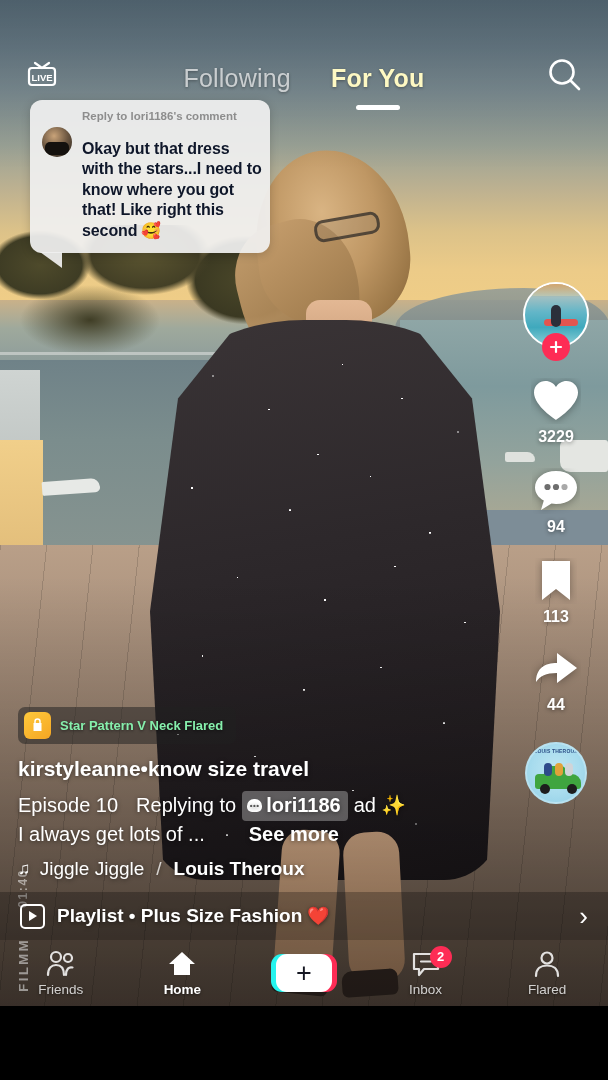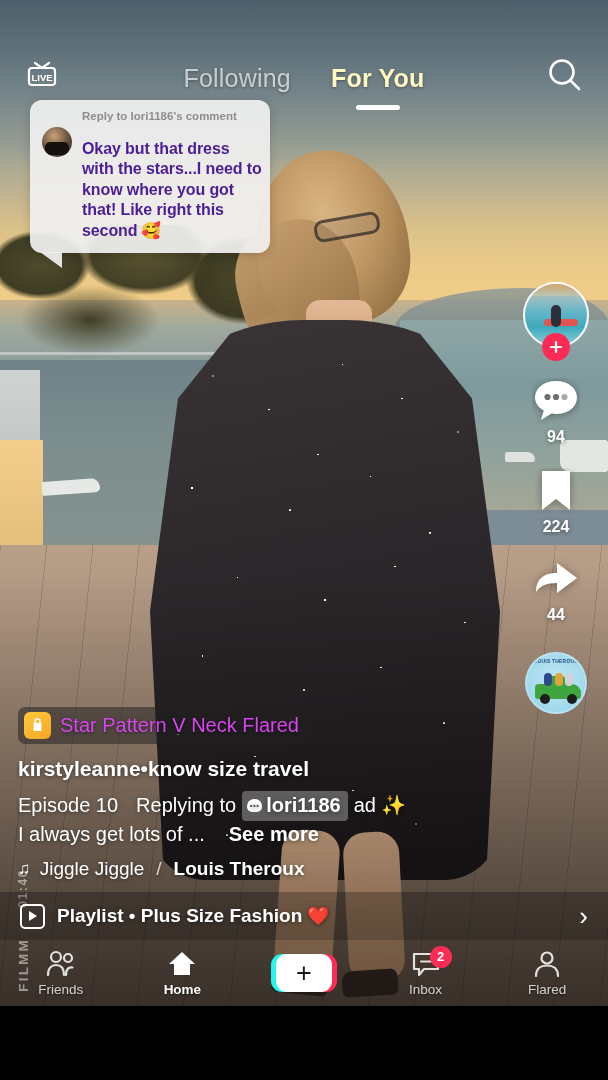--- a/index.html
+++ b/index.html
@@ -207,21 +207,21 @@
   .cb-avatar {
     width:30px; height:30px; border-radius:50%; flex:0 0 30px; margin-top:2px;
     background:radial-gradient(circle at 40% 30%, #c9a379 0%, #6a5540 50%, #23201c 100%);
     overflow:hidden; position:relative;
   }
   .cb-avatar::after {
     content:""; position:absolute; left:3px; bottom:2px; width:24px; height:13px;
     background:#14110e; border-radius:5px;
   }
   .cb-text {
-    font-size:16px; line-height:1.28; color:#4c1d95; font-weight:700;
+    font-size:16px; line-height:1.28; color:#0f172a; font-weight:700;
     letter-spacing:-.1px; margin-top:-18px; margin-left:40px;
   }
 
   
   .rail { position:absolute; right:16px; top:282px; width:72px; z-index:40;
     display:flex; flex-direction:column; align-items:center; }
   .rail-avatar-wrap { position:relative; width:66px; height:66px; margin-bottom:30px; }
   .rail-avatar {
     width:66px; height:66px; border-radius:50%; border:2px solid #fff; overflow:hidden;
     background:linear-gradient(to bottom, #cfa06a 0%, #9fbfc2 22%, #63b6c8 45%, #3fa9bd 70%, #8fd0d6 100%);
@@ -272,36 +272,36 @@
   .product-tag {
     display:inline-flex; align-items:center; gap:9px;
     background:rgba(32,32,32,.52); border-radius:7px; padding:5px 13px 5px 6px;
     margin-bottom:13px; cursor:pointer;
   }
   .bag-icon {
     width:27px; height:27px; border-radius:6px; flex:0 0 27px;
     background:linear-gradient(145deg,#ffc93c,#f5a623);
     display:flex; align-items:center; justify-content:center;
   }
-  .product-name { font-size:20px; color:#d946ef; font-weight:400; text-shadow:0 1px 3px rgba(0,0,0,.5); }
+  .product-name { font-size:13px; color:#86efac; font-weight:700; text-shadow:0 1px 3px rgba(0,0,0,.5); }
   .username { font-size:21px; color:#fff; font-weight:700; margin-bottom:10px;
     text-shadow:0 1px 4px rgba(0,0,0,.5); cursor:pointer; }
   .desc { font-size:20px; color:#fff; line-height:1.38; text-shadow:0 1px 4px rgba(0,0,0,.5); }
   .desc-line { display:flex; align-items:center; flex-wrap:wrap; gap:6px; }
   .mention-chip {
     display:inline-flex; align-items:center; gap:4px;
     background:rgba(255,255,255,.3); border-radius:4px; padding:1px 7px 2px 5px;
     font-weight:700; cursor:pointer;
   }
   .chip-dot {
     width:15px; height:13px; border-radius:7px 7px 5px 5px; background:#fff;
     display:inline-flex; align-items:center; justify-content:center;
     font-size:8px; color:#555; letter-spacing:.5px; line-height:1;
   }
-  .see-more { font-weight:700; margin-left:18px; cursor:pointer; }
+  .see-more { font-weight:700; margin-left:38px; cursor:pointer; }
   .music-row { display:flex; align-items:center; gap:9px; margin-top:9px; font-size:19px; color:#fff;
     text-shadow:0 1px 4px rgba(0,0,0,.5); cursor:pointer; }
   .music-sep { opacity:.75; margin:0 3px; }
   .music-artist { font-weight:700; }
 
   
   .playlist-bar {
     position:absolute; left:0; bottom:140px; width:608px; height:48px;
     display:flex; align-items:center; padding:0 20px; gap:12px;
     background:rgba(0,0,0,.26); z-index:40; cursor:pointer;
@@ -441,36 +441,42 @@
         <div class="ra-person"></div>
       </div>
       <div class="follow-plus">
         <svg width="14" height="14" viewBox="0 0 14 14">
           <line x1="7" y1="2" x2="7" y2="12" stroke="#fff" stroke-width="2.2" stroke-linecap="round"></line>
           <line x1="2" y1="7" x2="12" y2="7" stroke="#fff" stroke-width="2.2" stroke-linecap="round"></line>
         </svg>
       </div>
     </div>
 
+    <div class="rail-item">
+      <svg width="50" height="46" viewBox="0 0 50 46">
+        <path d="M25 42 C25 42 3 28 3 14.5 C3 7.5 8.5 3 14.5 3 C19 3 23 5.5 25 9 C27 5.5 31 3 35.5 3 C41.5 3 47 7.5 47 14.5 C47 28 25 42 25 42 Z" fill="#fff" style="filter:drop-shadow(0 1px 4px rgba(0,0,0,.35))"></path>
+      </svg>
+      <div class="rail-count">3229</div>
+    </div>
 
     <div class="rail-item">
       <svg width="48" height="46" viewBox="0 0 48 46">
         <path d="M24 3 C11.5 3 3 10.5 3 19.5 C3 25 6.5 29.8 11.8 32.5 L9 42 L19.5 35.6 C21 35.85 22.5 36 24 36 C36.5 36 45 28.5 45 19.5 C45 10.5 36.5 3 24 3 Z" fill="#fff" style="filter:drop-shadow(0 1px 4px rgba(0,0,0,.35))"></path>
         <circle cx="15.5" cy="19" r="3.1" fill="#6e6e6e"></circle>
         <circle cx="24" cy="19" r="3.1" fill="#6e6e6e"></circle>
         <circle cx="32.5" cy="19" r="3.1" fill="#a9a9a9"></circle>
       </svg>
       <div class="rail-count">94</div>
     </div>
 
     <div class="rail-item">
       <svg width="42" height="46" viewBox="0 0 42 46">
         <path d="M7 3 H35 V42 L21 31 L7 42 Z" fill="#fff" style="filter:drop-shadow(0 1px 4px rgba(0,0,0,.35))"></path>
       </svg>
-      <div class="rail-count">224</div>
+      <div class="rail-count">113</div>
     </div>
 
     <div class="rail-item">
       <svg width="50" height="44" viewBox="0 0 50 44">
         <path d="M5 34 C5 20 14 15 26 15 V5 L46 20 L26 35 V25 C15 25 9 28 5 34 Z" fill="#fff" style="filter:drop-shadow(0 1px 4px rgba(0,0,0,.35))"></path>
       </svg>
       <div class="rail-count">44</div>
     </div>
 
     <div class="disc">

